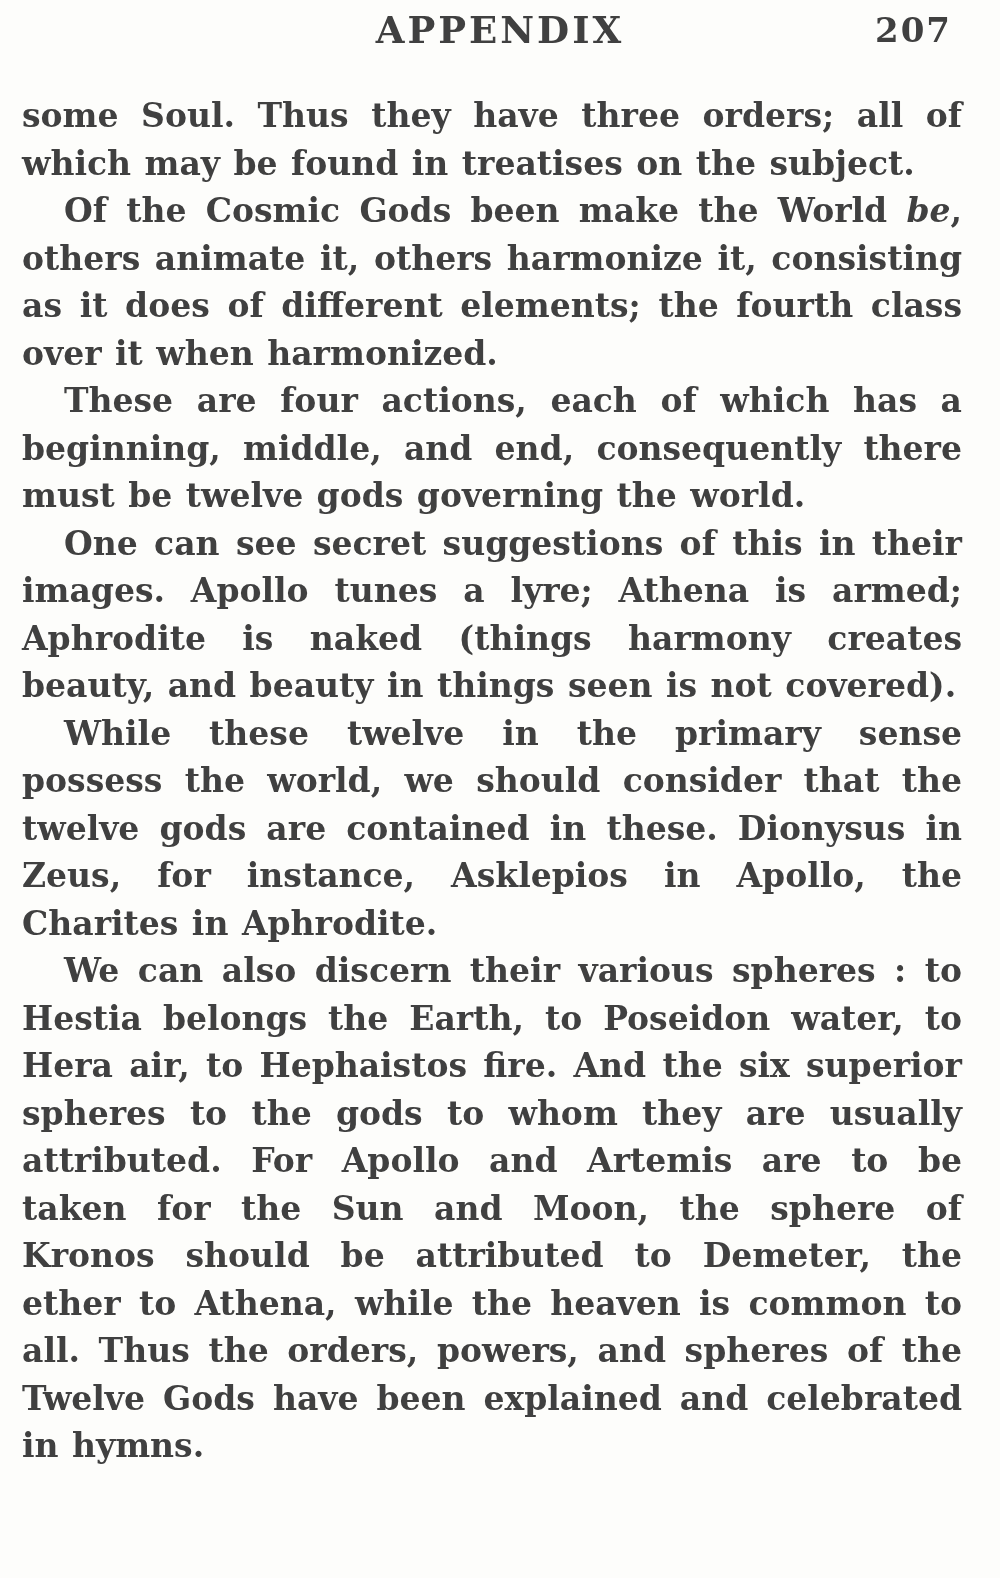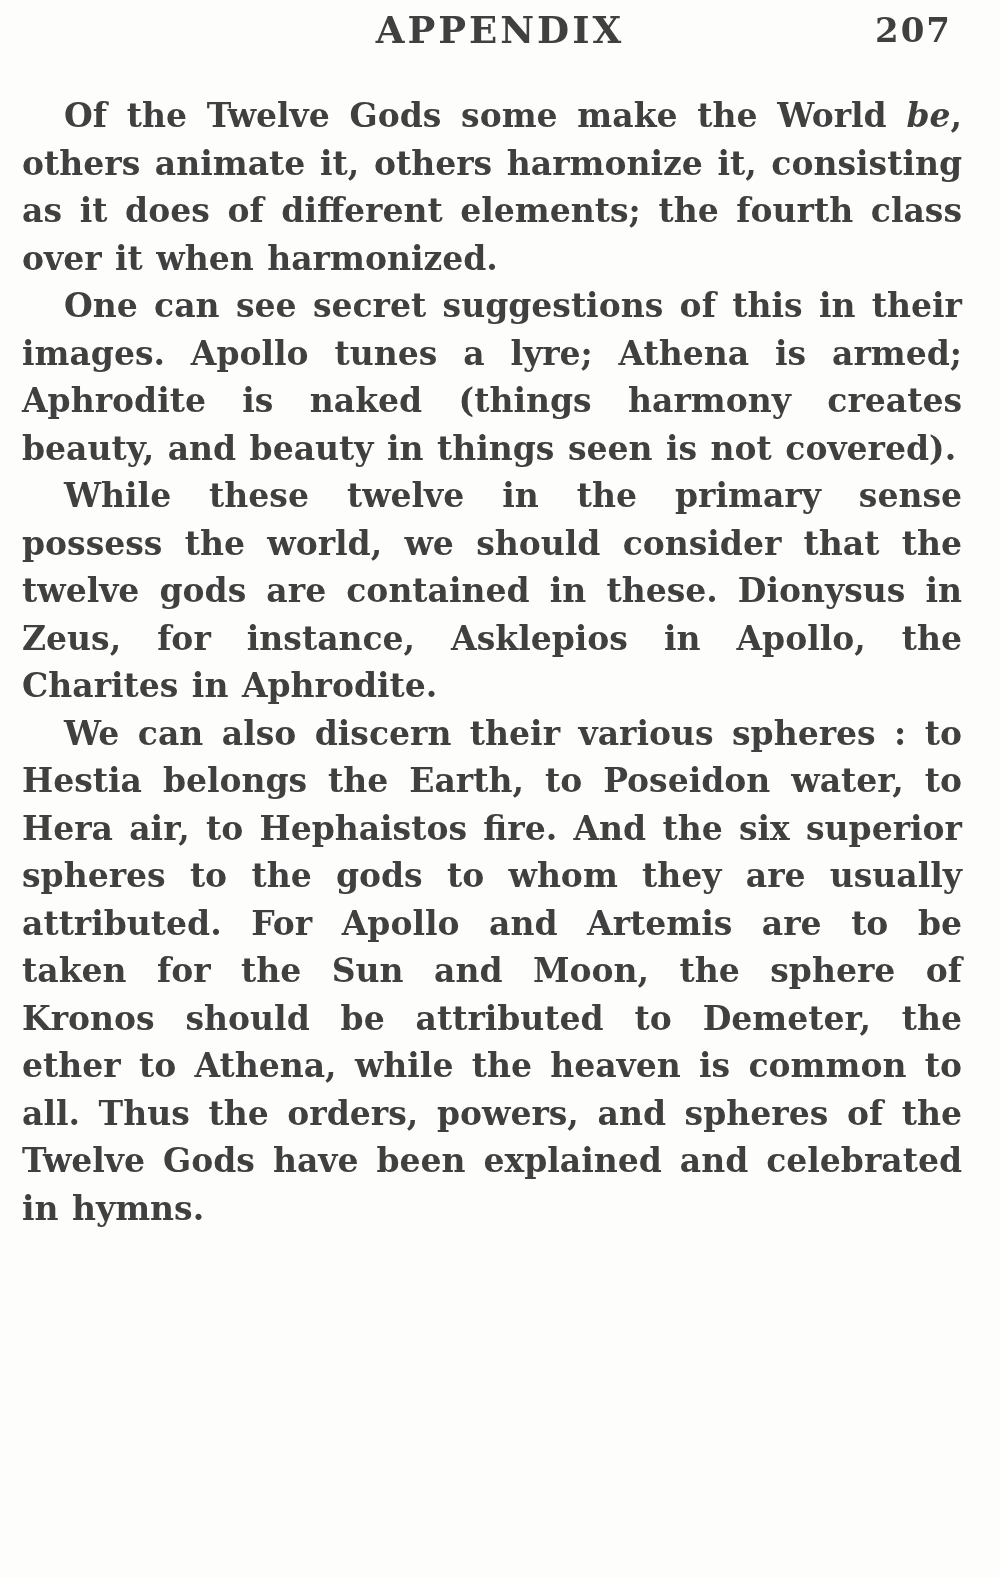--- a/index.html
+++ b/index.html
@@ -59,18 +59,20 @@
 </style>
 </head>
 <body>
 
 <div class="page">
   <div class="header">
     <span class="title">APPENDIX</span>
     <span class="pagenum">207</span>
   </div>
   <div class="body">
-      <p class="indent"><span>Of the Twelve Gods some make the World </span><i>be</i><span>, others animate it, others harmonize it, consisting as it does of different elements;  the fourth class over it when harmonized.</span></p>
+      <p class=""><span>some Soul.  Thus they have three orders;  all of which may be found in treatises on the subject.</span></p>
+      <p class="indent"><span>Of the Cosmic Gods been make the World </span><i>be</i><span>, others animate it, others harmonize it, consisting as it does of different elements;  the fourth class over it when harmonized.</span></p>
+      <p class="indent"><span>These are four actions, each of which has a beginning, middle, and end, consequently there must be twelve gods governing the world.</span></p>
       <p class="indent"><span>One can see secret suggestions of this in their images. Apollo tunes a lyre;  Athena is armed;  Aphrodite is naked (things harmony creates beauty, and beauty in things seen is not covered).</span></p>
       <p class="indent"><span>While these twelve in the primary sense possess the world, we should consider that the twelve gods are contained in these.  Dionysus in Zeus, for instance, Asklepios in Apollo, the Charites in Aphrodite.</span></p>
       <p class="indent"><span>We can also discern their various spheres :  to Hestia belongs the Earth, to Poseidon water, to Hera air, to Hephaistos fire.  And the six superior spheres to the gods to whom they are usually attributed.  For Apollo and Artemis are to be taken for the Sun and Moon, the sphere of Kronos should be attributed to Demeter, the ether to Athena, while the heaven is common to all.  Thus the orders, powers, and spheres of the Twelve Gods have been explained and celebrated in hymns.</span></p>
     </div>
 </div>
 
 </body></html>

